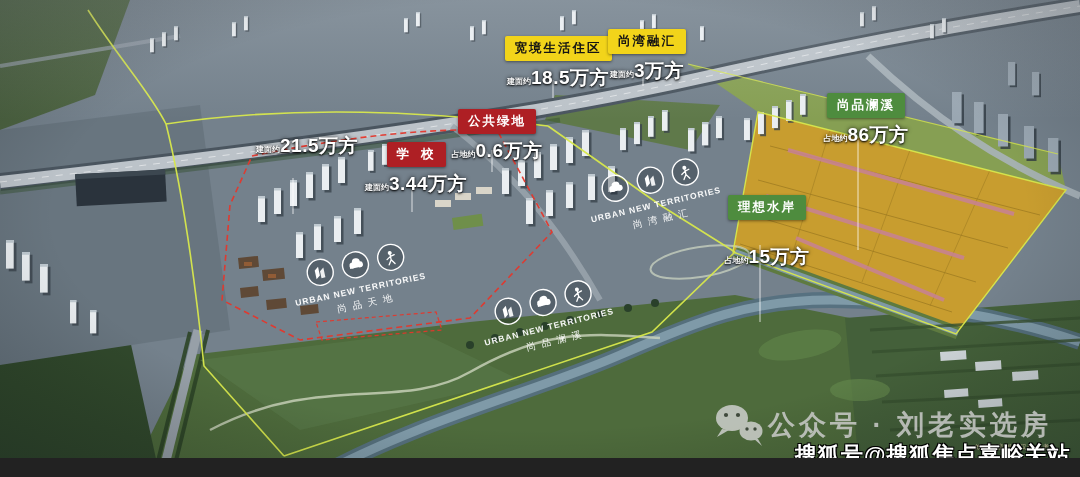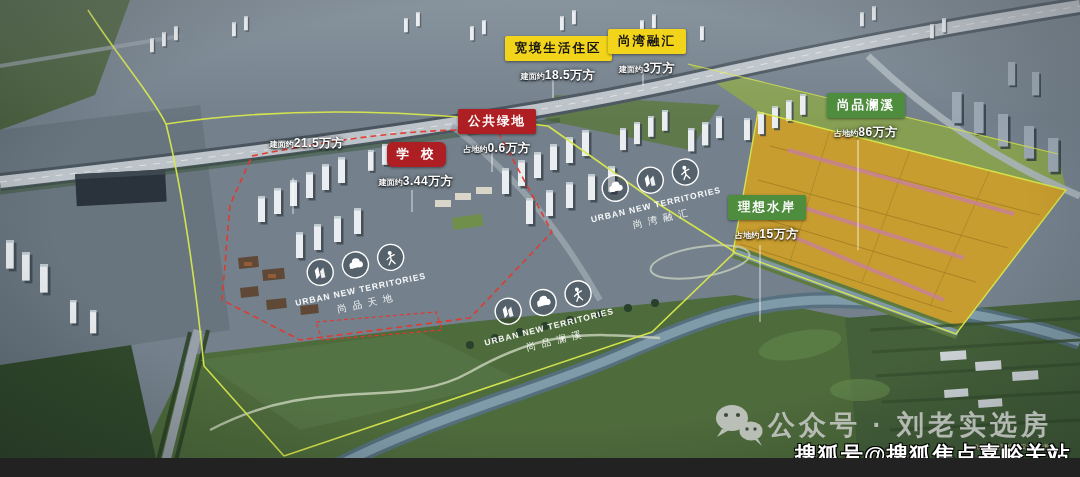--- a/index.html
+++ b/index.html
@@ -6,25 +6,25 @@
   #stage{position:relative;width:1080px;height:458px;overflow:hidden;
     font-family:"Liberation Sans","DejaVu Sans",sans-serif;background:#74818c;}
   #scene{position:absolute;inset:0;}
   
   .label-group{position:absolute;width:150px;display:flex;flex-direction:column;align-items:center;z-index:5;}
   .badge{display:inline-block;font-weight:bold;font-size:12.5px;letter-spacing:2px;
     padding:4px 10px;border-radius:2px;box-shadow:0 1px 3px rgba(0,0,0,.45);white-space:nowrap;}
   .badge.yellow{background:var(--badge-yellow);color:#141414;}
   .badge.red{background:var(--badge-red);color:#fff;}
   .badge.green{background:var(--badge-green);color:#fff;}
-  .badge.wide{letter-spacing:12px;padding-right:0;border-radius:6px;}
+  .badge.wide{letter-spacing:12px;padding-right:0;}
   .val{margin-top:4px;color:var(--value-text);font-weight:bold;white-space:nowrap;
     text-shadow:0 1px 2px #000,0 0 4px rgba(0,0,0,.75);}
   .val .prefix{font-size:8px;opacity:.95;}
-  .val .num{font-size:12px;letter-spacing:.5px;}
+  .val .num{font-size:19px;letter-spacing:.5px;}
   
   .lg-en{font-size:8.5px;fill:#ffffff;letter-spacing:1px;opacity:.95;font-weight:bold;}
   .lg-cn{font-size:9.5px;fill:#ffffff;letter-spacing:6px;opacity:.95;}
   .lg-circle{fill:rgba(12,22,32,.30);stroke:#ffffff;stroke-width:1.4;}
   
   .wm-wechat{position:absolute;left:712px;top:402px;display:flex;align-items:center;
     z-index:6;color:rgba(208,208,208,.82);font-size:27px;letter-spacing:4px;font-weight:bold;}
   .wm-sohu{position:absolute;left:795px;top:440px;z-index:7;color:#fff;font-weight:bold;font-size:22px;
     letter-spacing:1px;text-shadow:-1px -1px 0 #000,1px -1px 0 #000,-1px 1px 0 #000,1px 1px 0 #000,0 2px 3px rgba(0,0,0,.6);}
   .wm-disc{position:absolute;right:30px;bottom:6px;z-index:6;font-size:6.5px;color:rgba(215,195,165,.78);letter-spacing:1px;}
@@ -323,21 +323,21 @@
     <div class="val"><span class="prefix">建面约</span><span class="num">21.5万方</span></div>
   </div>
   <div class="label-group" style="left:341px;top:142px;">
     <div class="badge red wide">学校</div>
     <div class="val"><span class="prefix">建面约</span><span class="num">3.44万方</span></div>
   </div>
   <div class="label-group" style="left:791px;top:93px;">
     <div class="badge green">尚品澜溪</div>
     <div class="val"><span class="prefix">占地约</span><span class="num">86万方</span></div>
   </div>
-  <div class="label-group" style="left:692px;top:195px;">
+  <div class="label-group" style="left:692px;top:195px;gap:20px;">
     <div class="badge green">理想水岸</div>
     <div class="val"><span class="prefix">占地约</span><span class="num">15万方</span></div>
   </div>
 
   <div class="wm-wechat">
     <svg width="56" height="46" viewBox="0 0 56 46" opacity="0.8">
       <ellipse cx="20" cy="16" rx="16" ry="13" fill="#d6d6d6"></ellipse>
       <polygon points="10,27 5,35 17,28" fill="#d6d6d6"></polygon>
       <circle cx="14" cy="13" r="2.1" fill="#3c423c"></circle>
         <circle cx="26" cy="13" r="2.1" fill="#3c423c"></circle>

